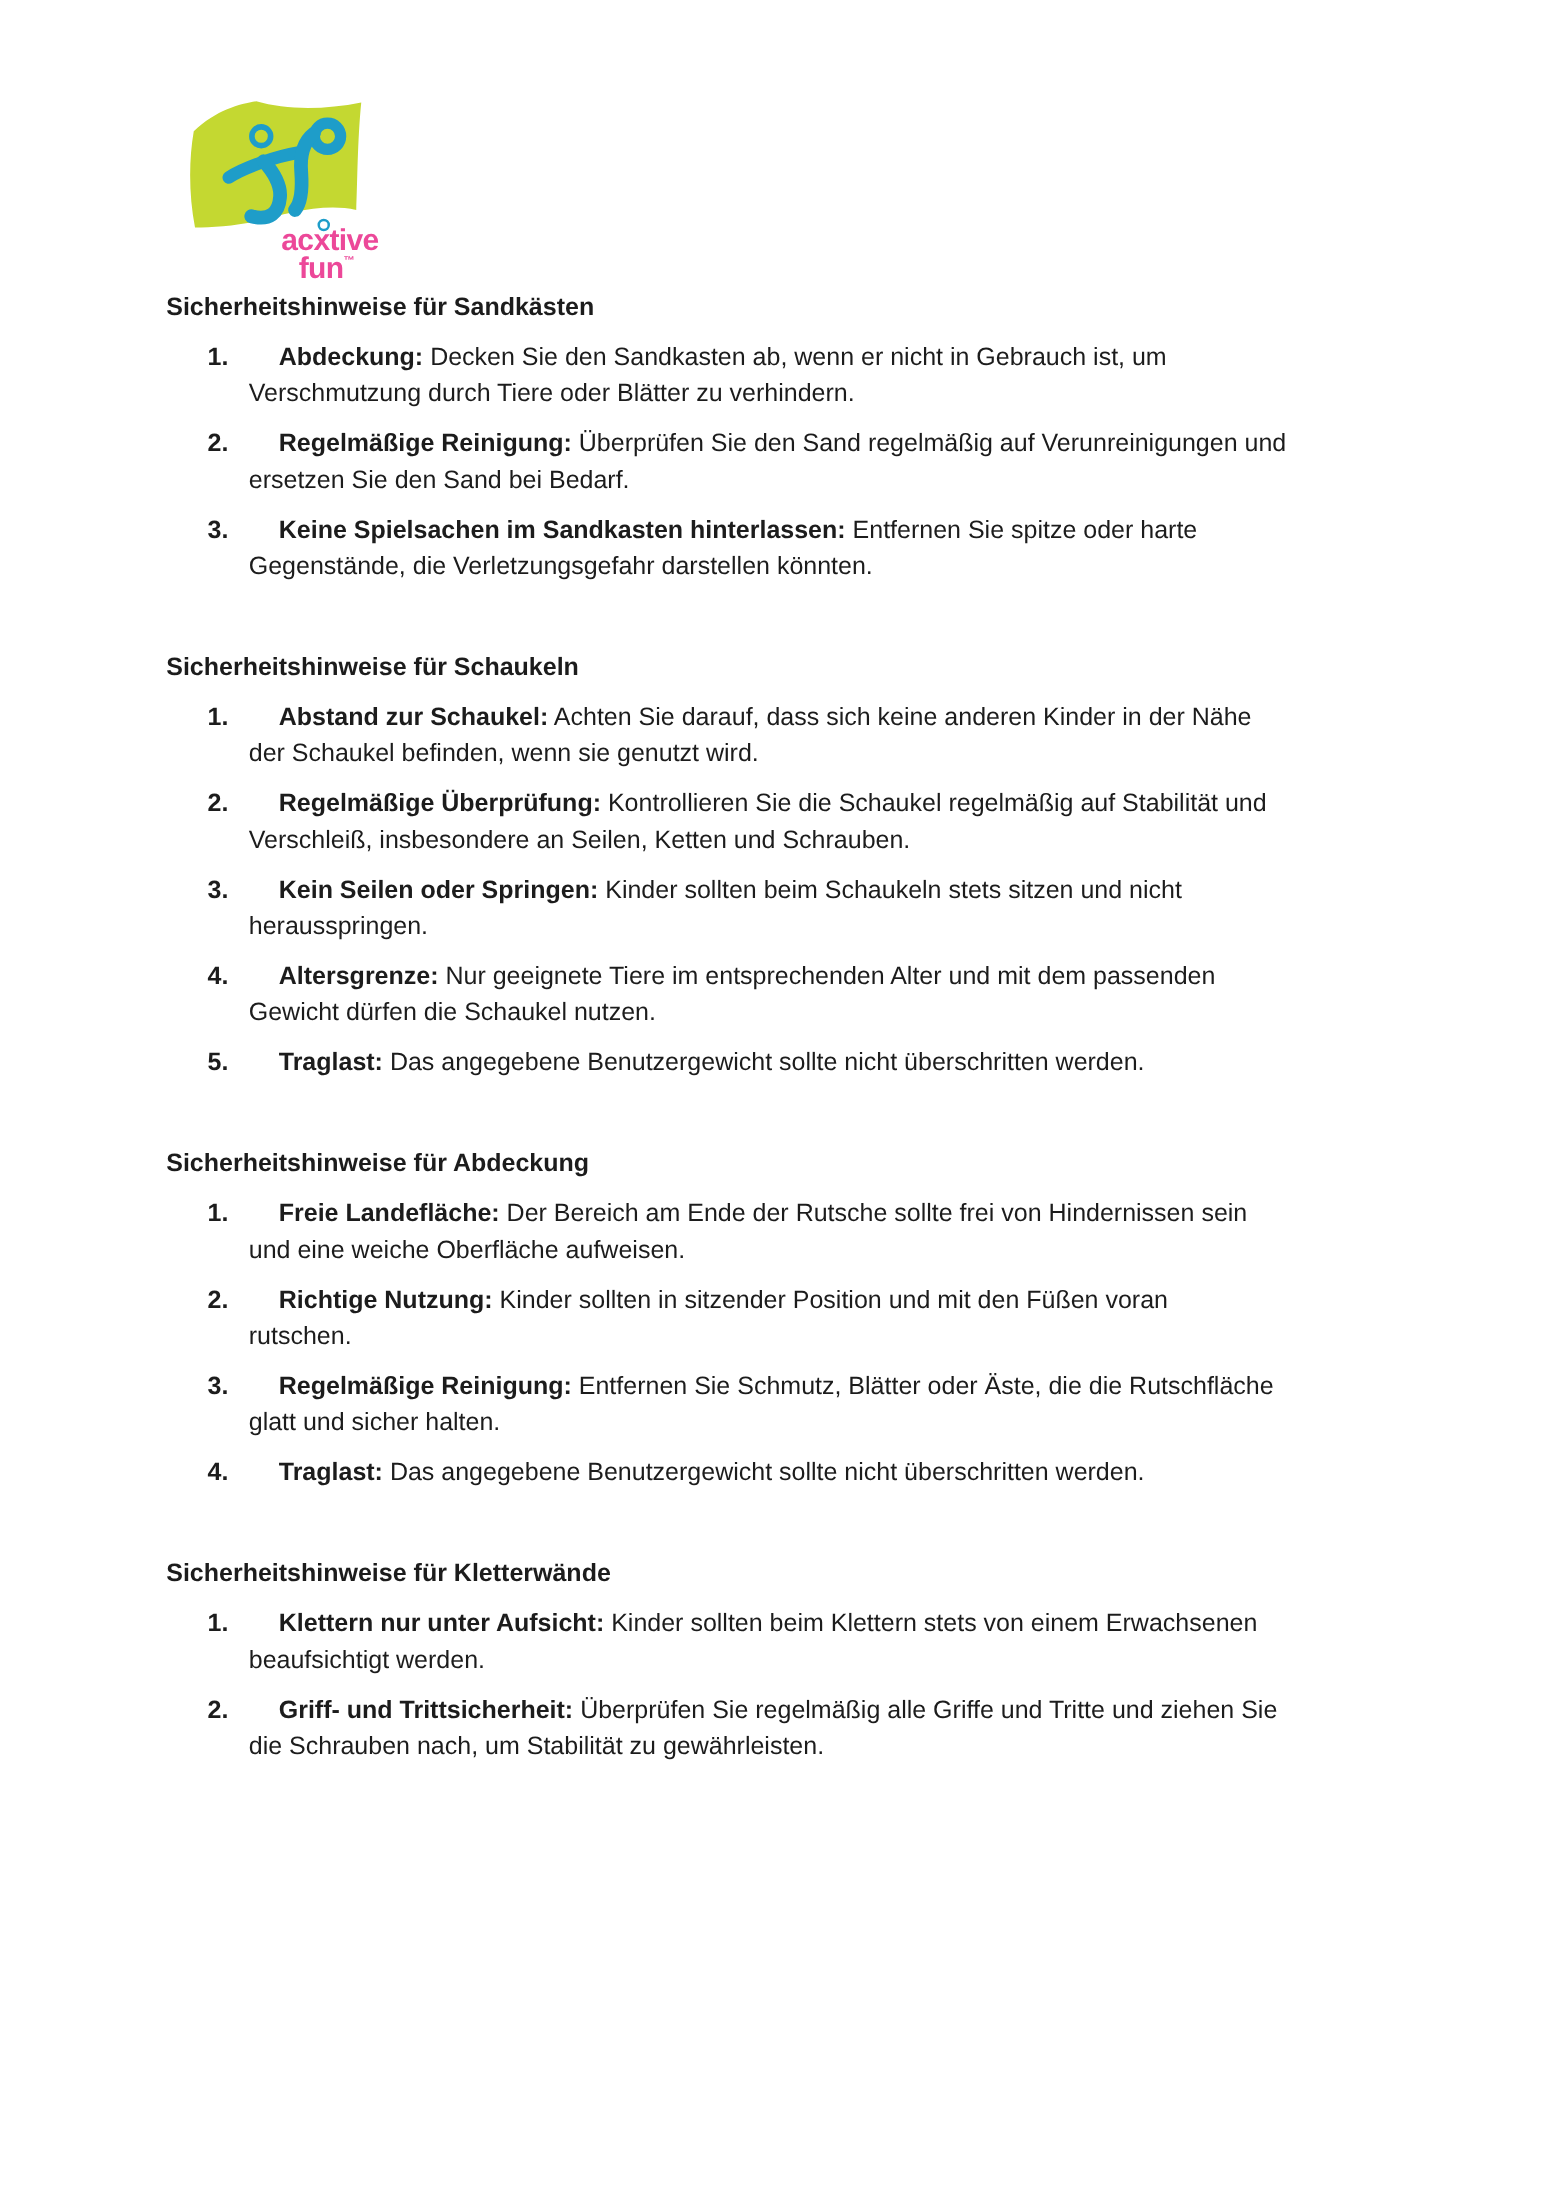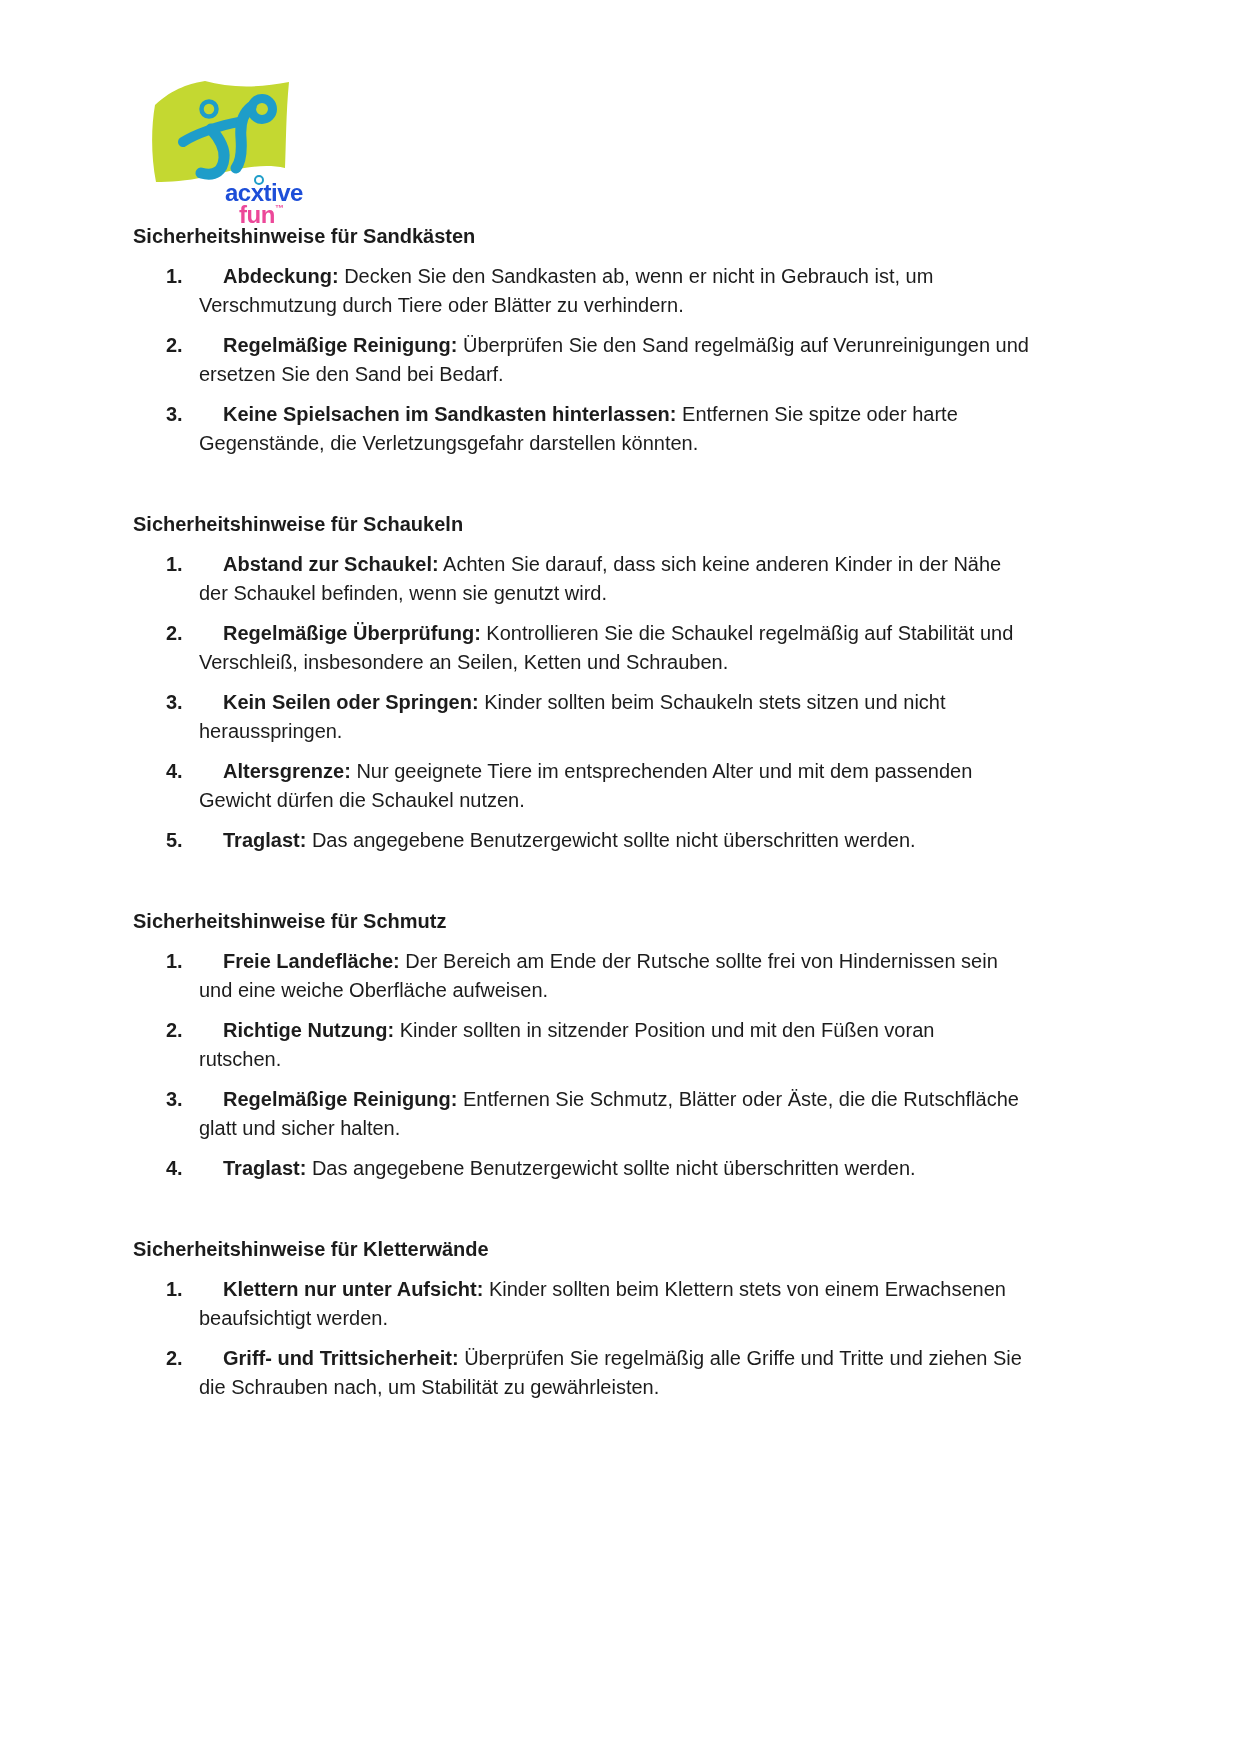--- a/index.html
+++ b/index.html
@@ -21,21 +21,21 @@
     margin-left: 4px;
     width: 200px;
   }
   .logo-svg { position: absolute; left: 0; top: 0; }
   .logo-active {
     position: absolute;
     left: 88px;
     top: 103px;
     font-size: 24px;
     font-weight: bold;
-    color: #1d4ed8;
+    color: #ec4899;
     line-height: 1;
     letter-spacing: -0.5px;
     white-space: nowrap;
   }
   .logo-fun {
     position: absolute;
     left: 102px;
     top: 125px;
     font-size: 24px;
     font-weight: bold;
@@ -56,21 +56,21 @@
   }
   .tm { font-size: 9px; font-weight: bold; vertical-align: top; position: relative; top: 1px; }
 
   
   .section-heading {
     font-size: 20px;
     font-weight: bold;
     line-height: 29px;
     margin: 52px 0 11px 0;
   }
-  .section-heading.first { margin-top: 0; }
+  .section-heading.first { margin-top: 10px; }
 
   ol.safety-list { margin: 0; padding: 0; }
   ol.safety-list li {
     list-style: none;
     position: relative;
     padding-left: 66px;
     font-size: 20px;
     line-height: 29px;
     margin: 0 0 11px 0;
     max-width: 950px;
@@ -151,21 +151,21 @@
     <span class="txt">Nur geeignete Tiere im entsprechenden Alter und mit dem passenden
 Gewicht dürfen die Schaukel nutzen.</span>
   </li>
   <li>
     <span class="num">5.</span>
     <span class="lbl">Traglast:</span>
     <span class="txt">Das angegebene Benutzergewicht sollte nicht überschritten werden.</span>
   </li>
 </ol>
 
-<h2 class="section-heading">Sicherheitshinweise für Schmutz</h2>
+<h2 class="section-heading">Sicherheitshinweise für Abdeckung</h2>
 <ol class="safety-list">
   <li>
     <span class="num">1.</span>
     <span class="lbl">Freie Landefläche:</span>
     <span class="txt">Der Bereich am Ende der Rutsche sollte frei von Hindernissen sein
 und eine weiche Oberfläche aufweisen.</span>
   </li>
   <li>
     <span class="num">2.</span>
     <span class="lbl">Richtige Nutzung:</span>

